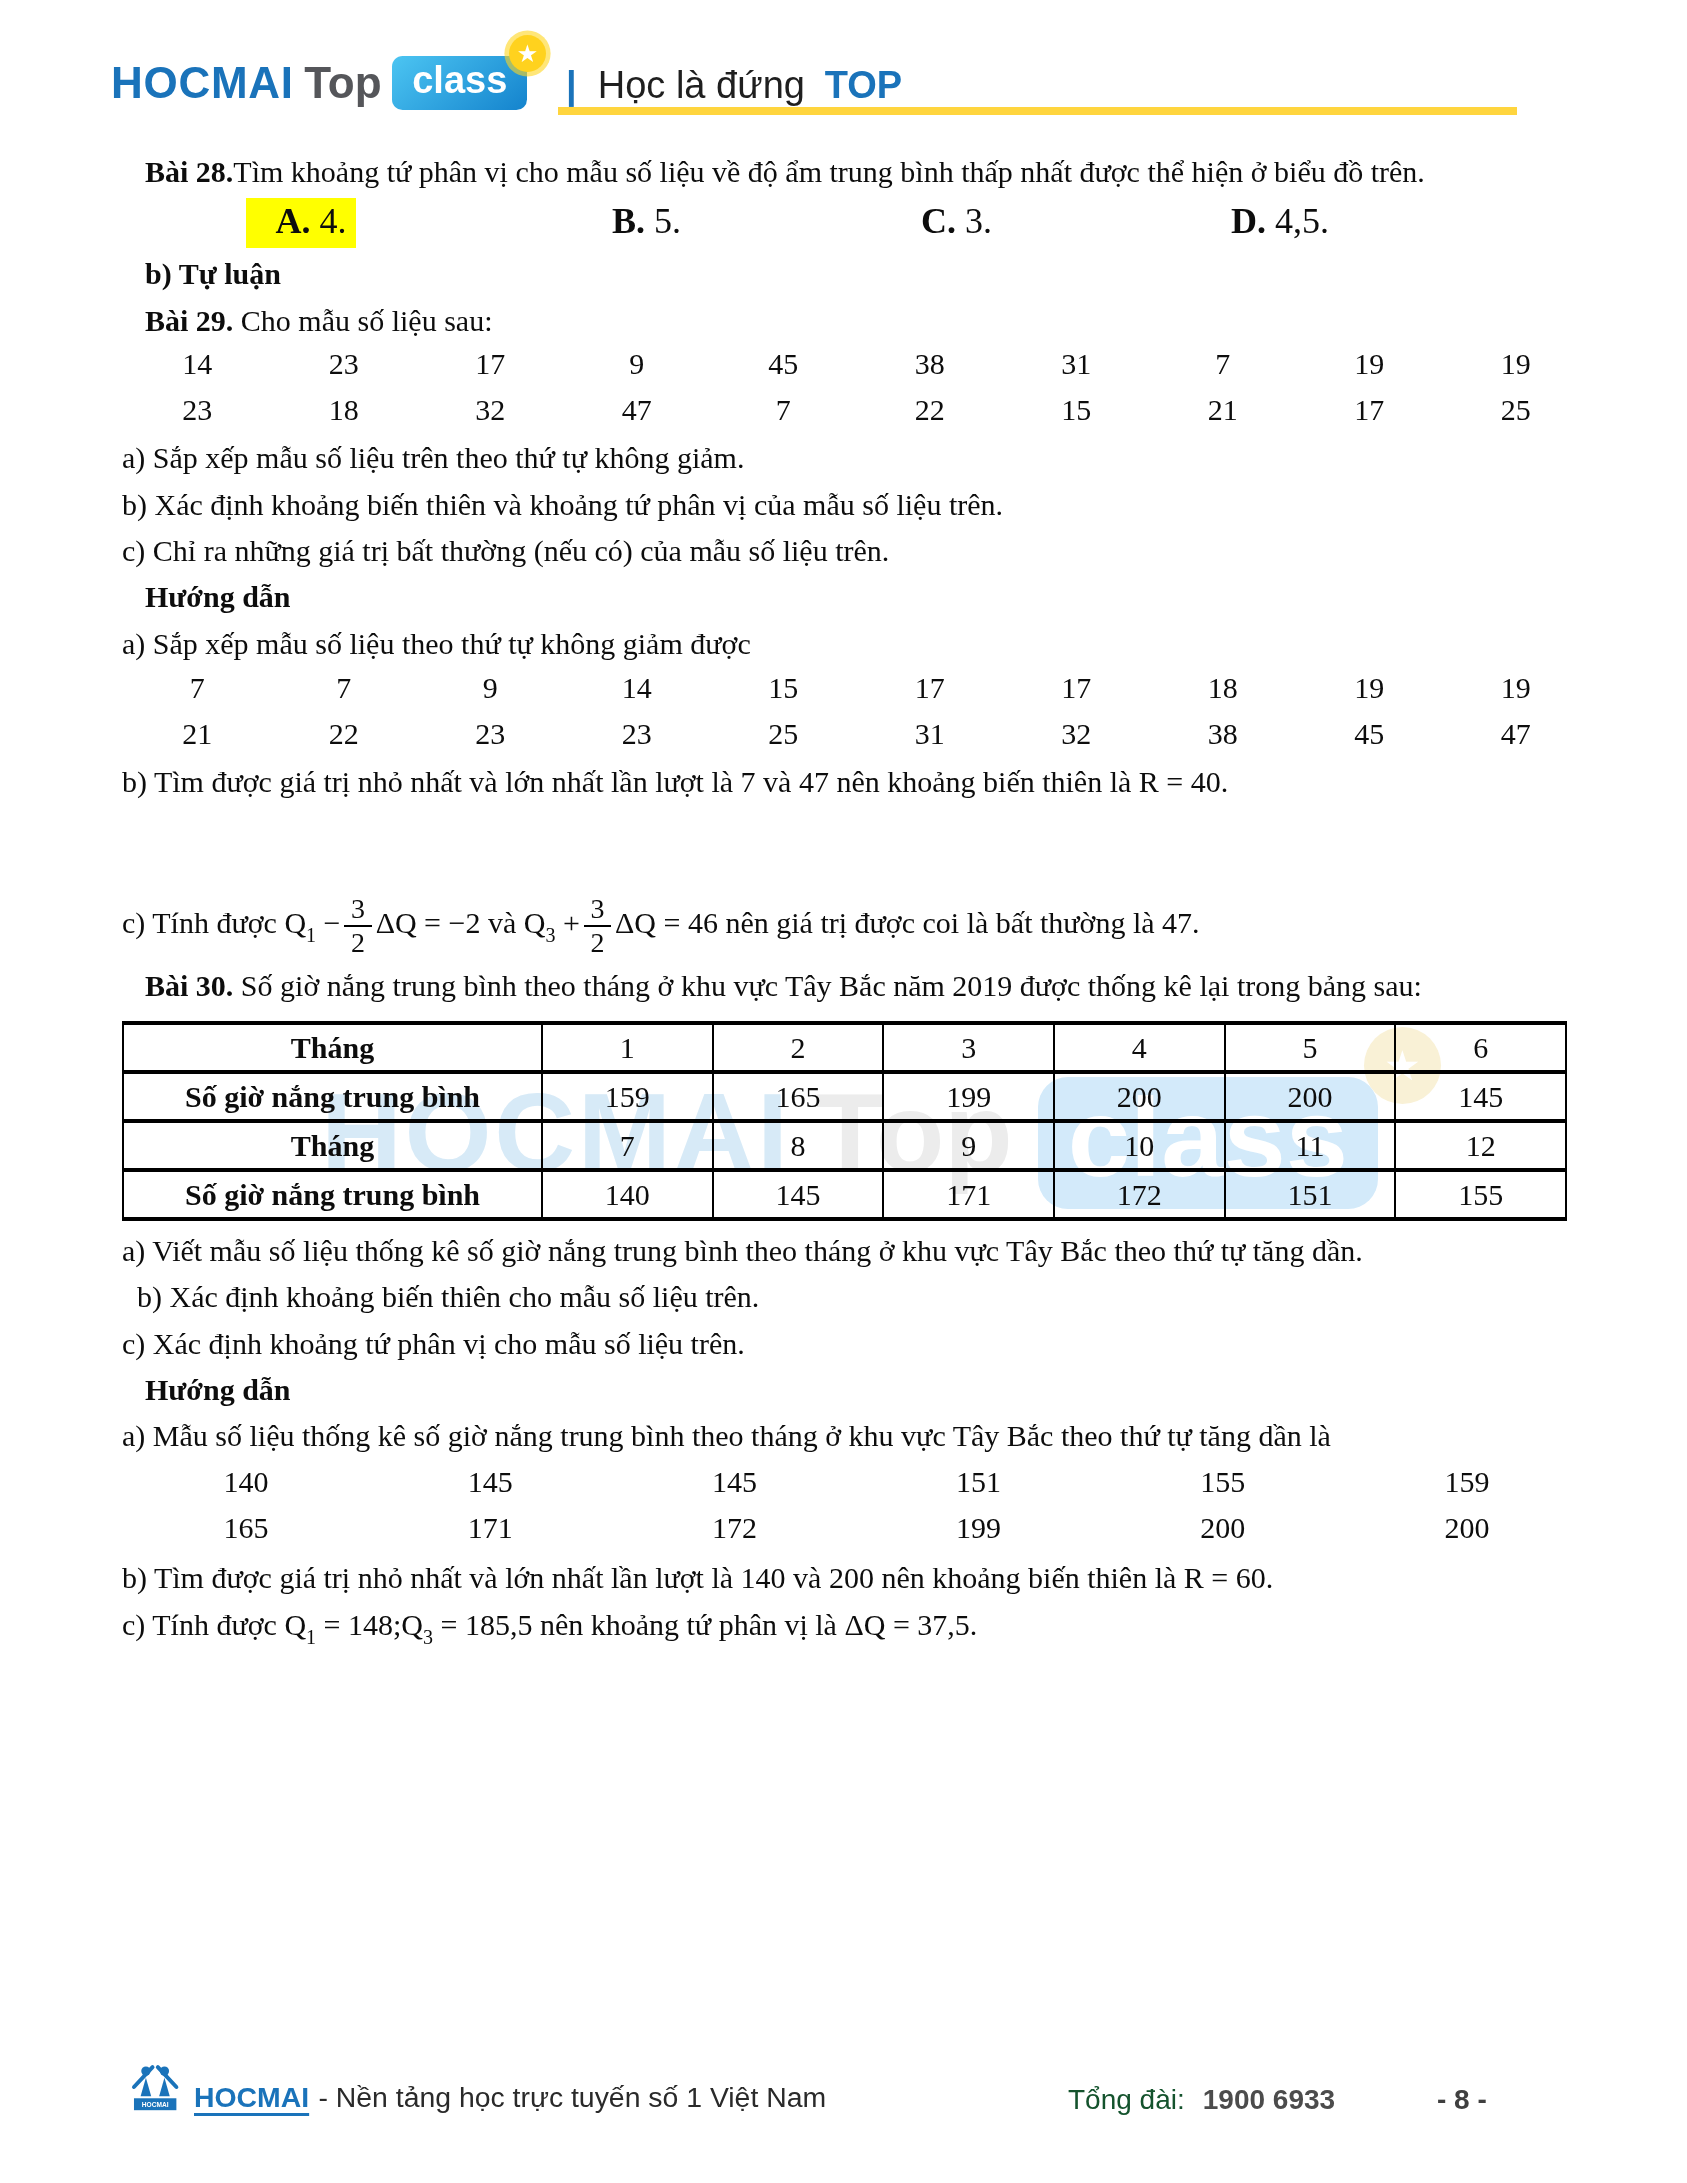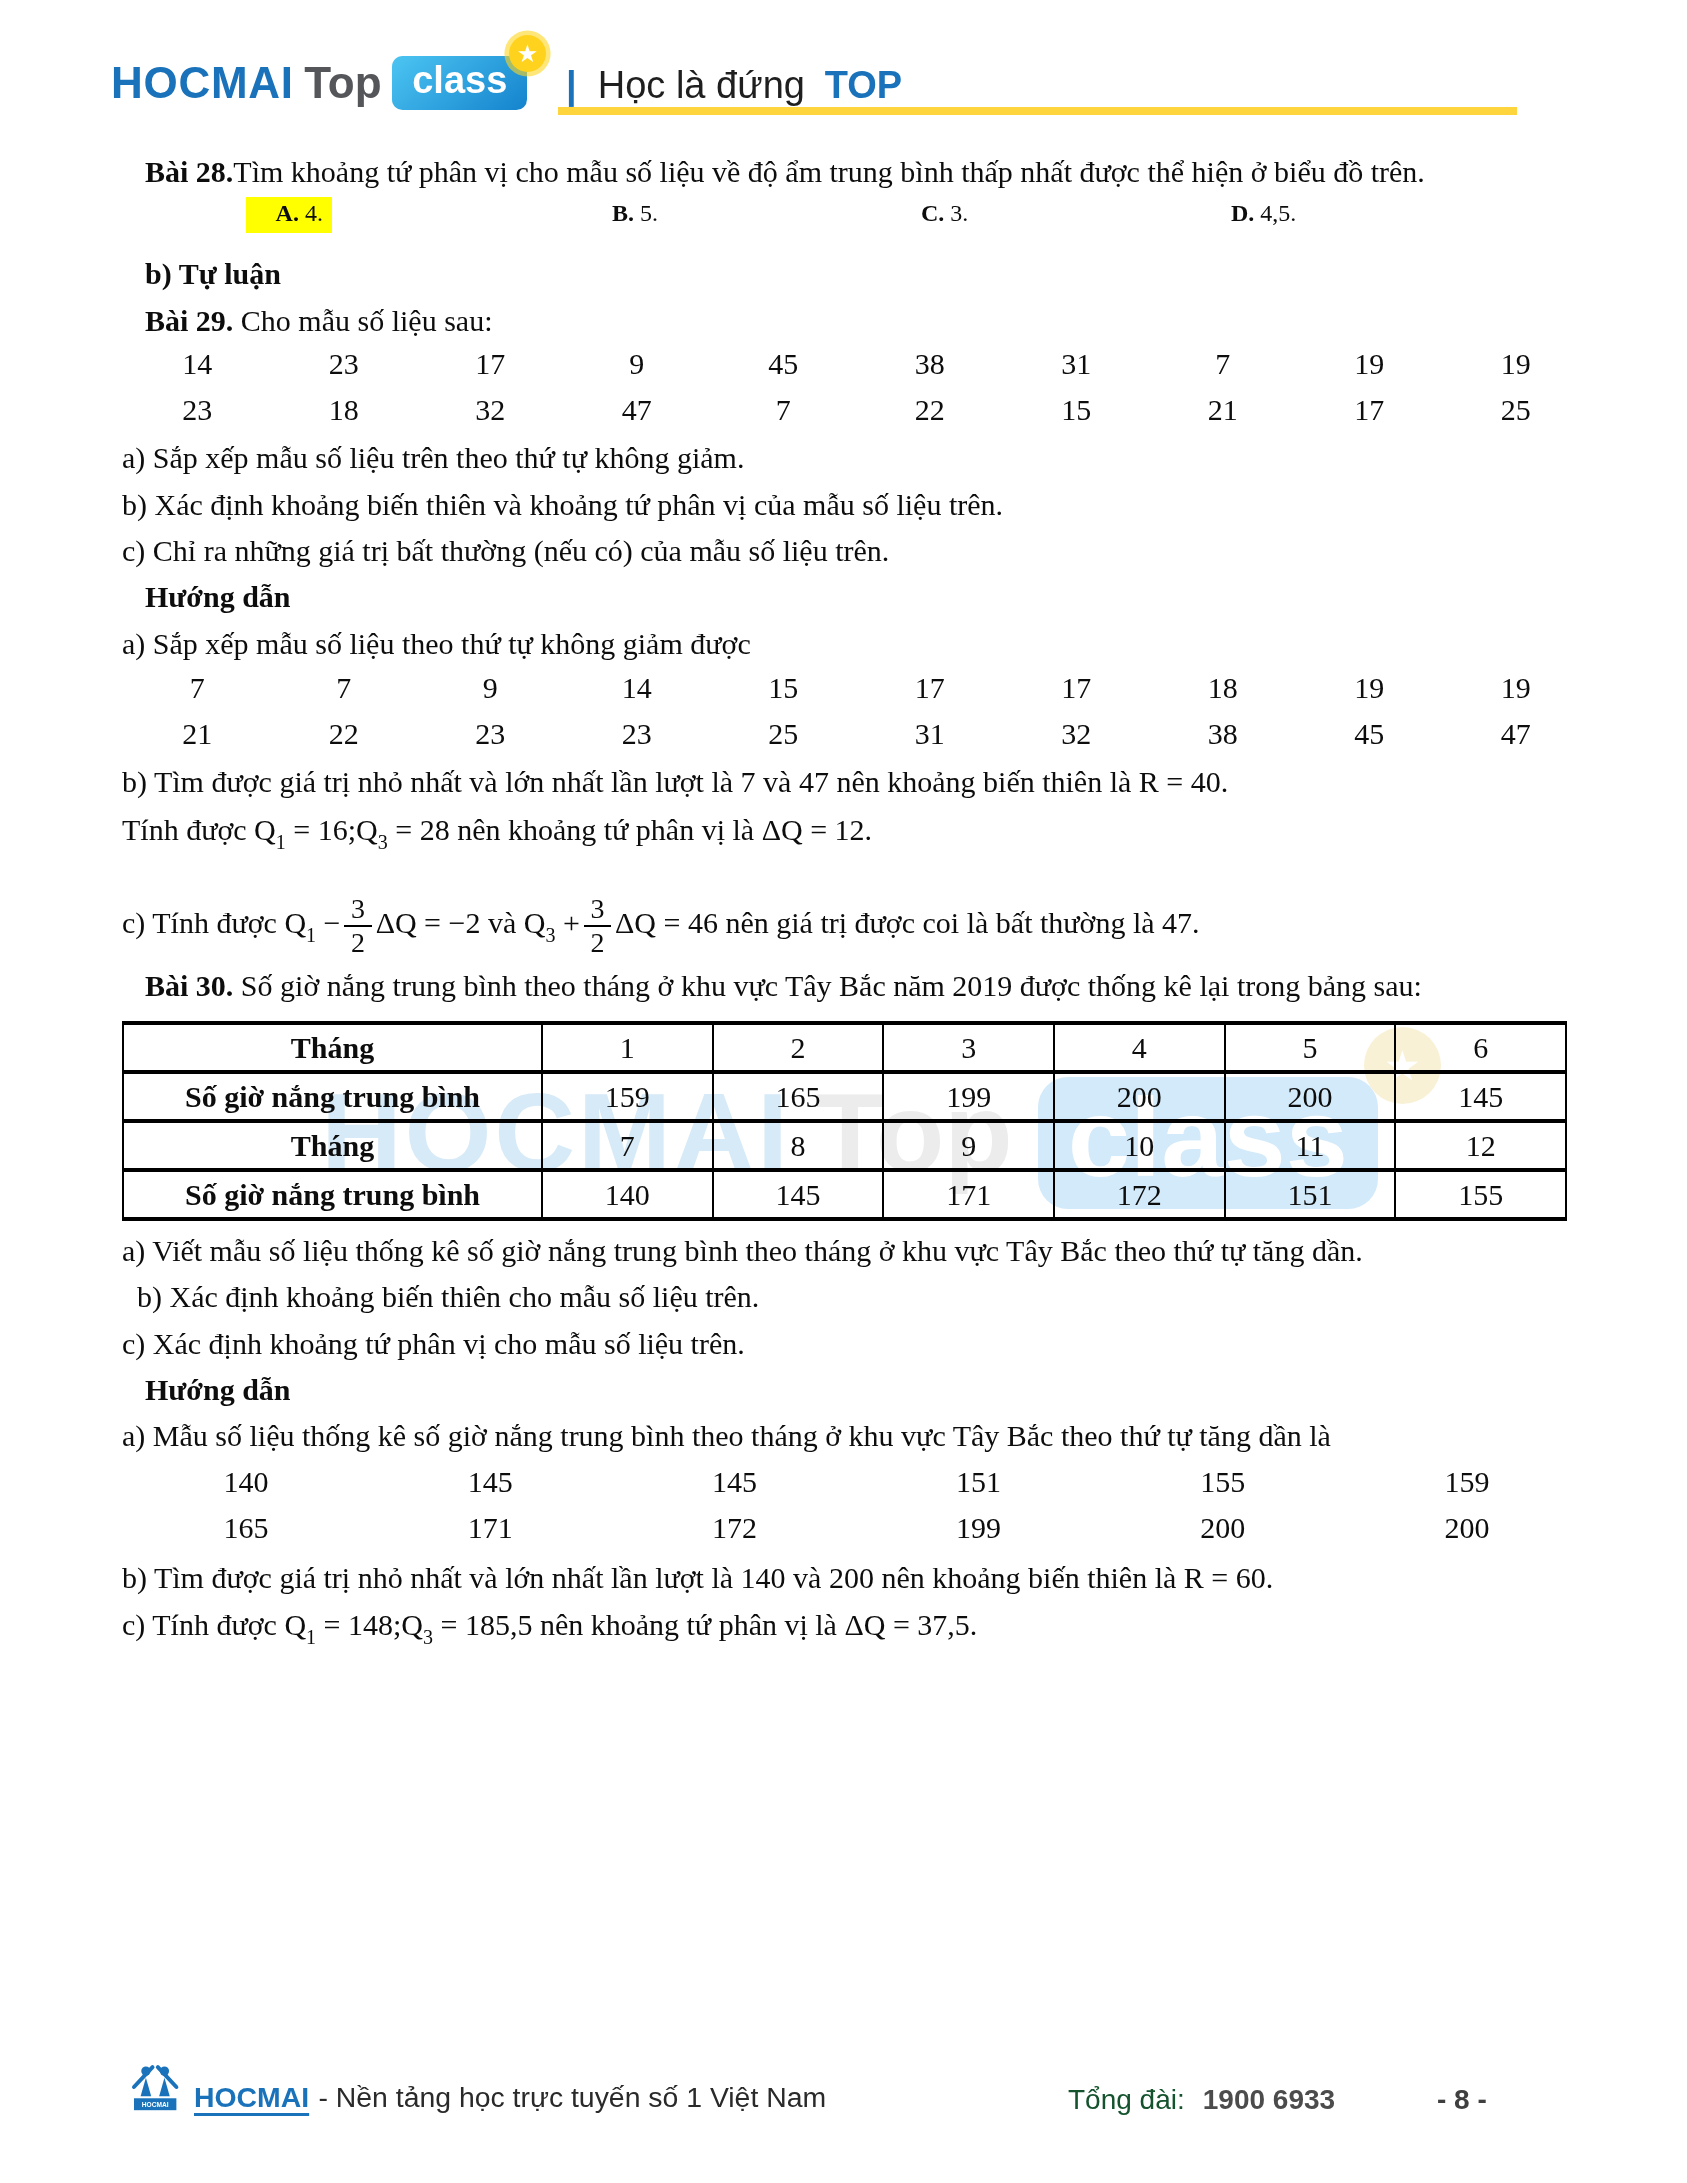--- a/index.html
+++ b/index.html
@@ -28,21 +28,21 @@
   
   .t { position:absolute; font-size:30px; line-height:1.25; white-space:nowrap; z-index:1; }
   .b { font-weight:bold;margin-left:23px; }
   .hl { background:#ffff00; padding:2.6px 9.3px 6.6px 6.6px; }
 
   
   .numrow { position:absolute; left:124px; width:1465px; display:flex; font-size:30px; z-index:1; }
   .numrow span { flex:1 1 0; text-align:center; }
 
   
-  .opt { position:absolute; top:200px; font-size:24px; white-space:nowrap; z-index:1; }
+  .opt { position:absolute; top:200px; font-size:36px; white-space:nowrap; z-index:1; }
 
   
   .mq sub { font-size:20px; vertical-align:-9.3px; }
   .frac { display:inline-block; vertical-align:middle; text-align:center;
           font-size:28px; line-height:1.05; margin:0 4px; }
   .frac .fn { display:block; border-bottom:2px solid #000; padding:0 6.6px 1.3px; }
   .frac .fd { display:block; padding-top:1.3px; }
 
   
   .sun-table { position:absolute; left:122px; top:1021px; width:1445px; border-collapse:collapse;
@@ -173,28 +173,20 @@
       <span>38</span>
       <span>45</span>
       <span>47</span>
   </div>
 
   <div class="t" style="left:122px; top:763px;">
     <span>b) Tìm được giá trị nhỏ nhất và lớn nhất lần lượt là 7 và 47 nên khoảng biến thiên là</span>
     <span class="mq">R = 40</span><span>.</span>
   </div>
 
-  <div class="t" style="left:122px; top:811px;">
-    <span>Tính được</span>
-    <span class="mq"><span>Q</span><sub>1</sub></span>
-    <span>= 16;</span><span class="mq"><span>Q</span><sub>3</sub></span>
-    <span>= 28</span>
-    <span>nên khoảng tứ phân vị là</span>
-    <span class="mq">ΔQ = 12</span><span>.</span>
-  </div>
 
   <div class="t" style="left:122px; top:894px;">
     <span>c) Tính được</span>
     <span class="mq"><span>Q</span><sub>1</sub></span>
     <span>−</span><span class="frac"><span class="fn">3</span><span class="fd">2</span></span><span>ΔQ = −2</span>
     <span>và</span>
     <span class="mq"><span>Q</span><sub>3</sub></span>
     <span>+</span><span class="frac"><span class="fn">3</span><span class="fd">2</span></span><span>ΔQ = 46</span>
     <span>nên giá trị được coi là bất thường là 47.</span>
   </div>

